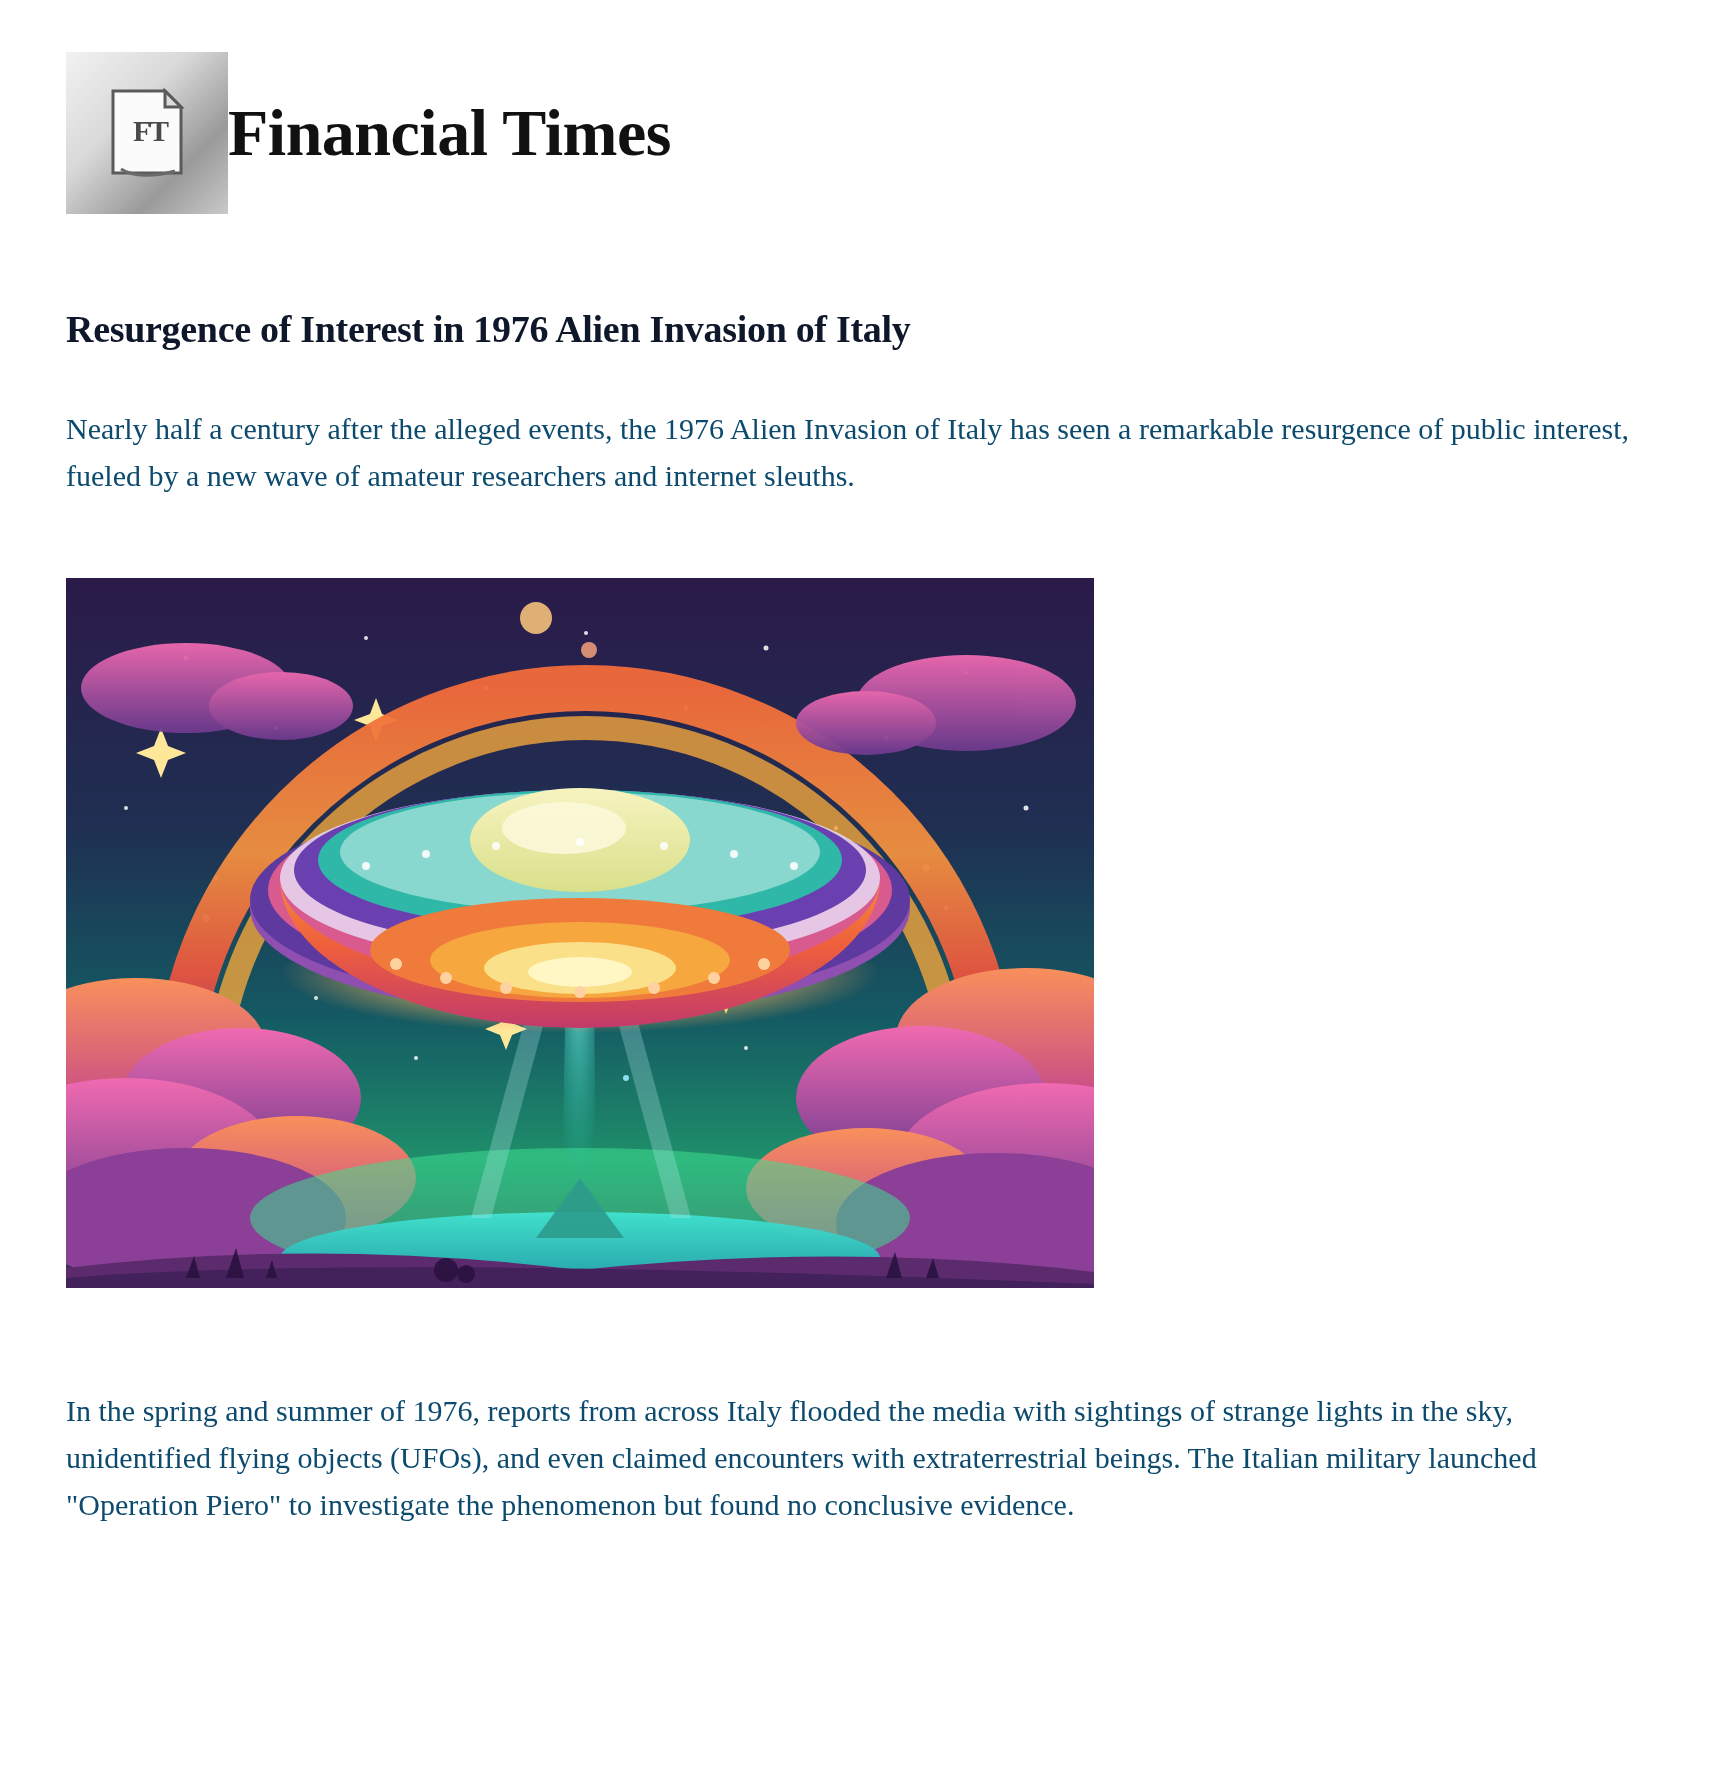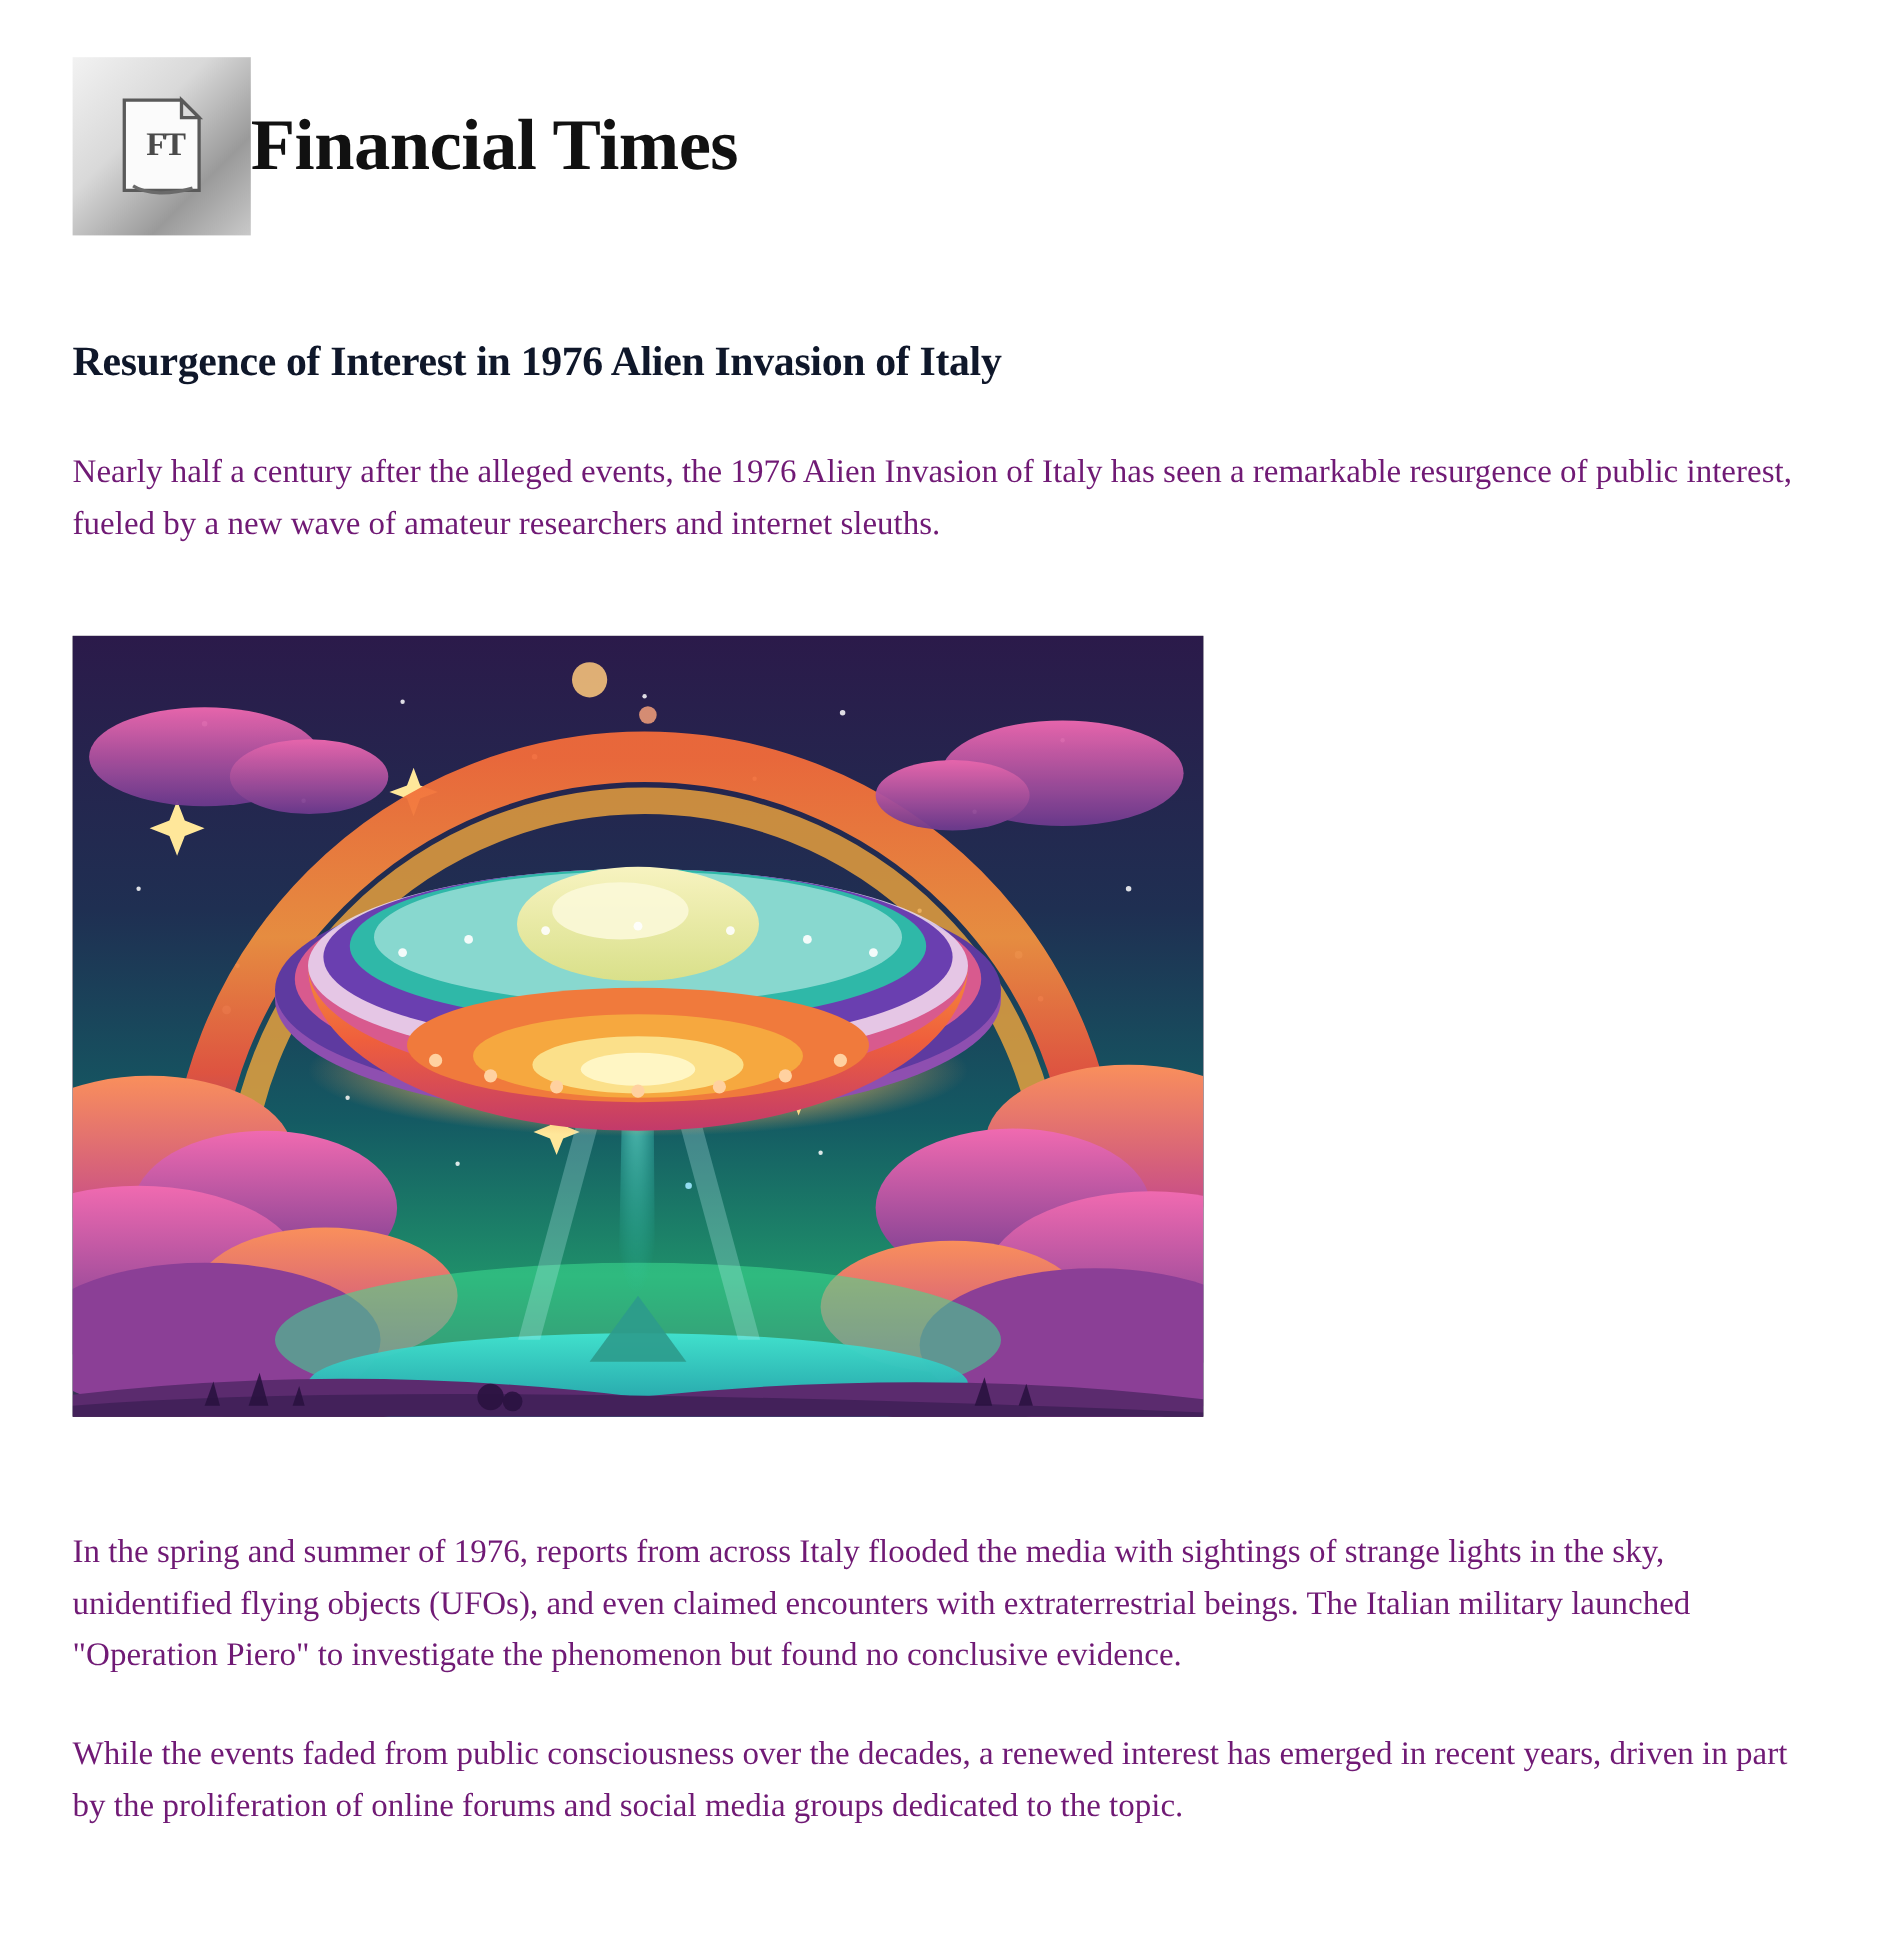--- a/index.html
+++ b/index.html
@@ -58,21 +58,21 @@
     font-weight: bold;
     line-height: 1.22;
     margin: 92px 0 0 0;
     color: #0f172a;
     letter-spacing: -0.3px;
   }
   p.para {
     font-size: 30px;
     line-height: 1.56;
     margin: 44px 0 0 0;
-    color: #701a75;
+    color: #0c4a6e;
   }
   p.lede {
     margin-top: 54px;
   }
   .figure {
     margin: 78px 0 0 0;
     width: 1028px;
     height: 710px;
     position: relative;
     overflow: hidden;
@@ -290,17 +290,16 @@
           <path d="M820 700 l9 -26 7 26 z"></path>
           <path d="M860 700 l7 -20 6 20 z"></path>
           <circle cx="380" cy="692" r="12"></circle>
           <circle cx="400" cy="696" r="9"></circle>
         </g>
       </svg>
     </figure>
 
     <div class="body-block">
       <p class="para">In the spring and summer of 1976, reports from across Italy flooded the media with sightings of strange lights in the sky, unidentified flying objects (UFOs), and even claimed encounters with extraterrestrial beings. The Italian military launched "Operation Piero" to investigate the phenomenon but found no conclusive evidence.</p>
-      <p class="para">While the events faded from public consciousness over the decades, a renewed interest has emerged in recent years, driven in part by the proliferation of online forums and social media groups dedicated to the topic.</p>
     </div>
 
   </main>
 </div>
 
 </body></html>

